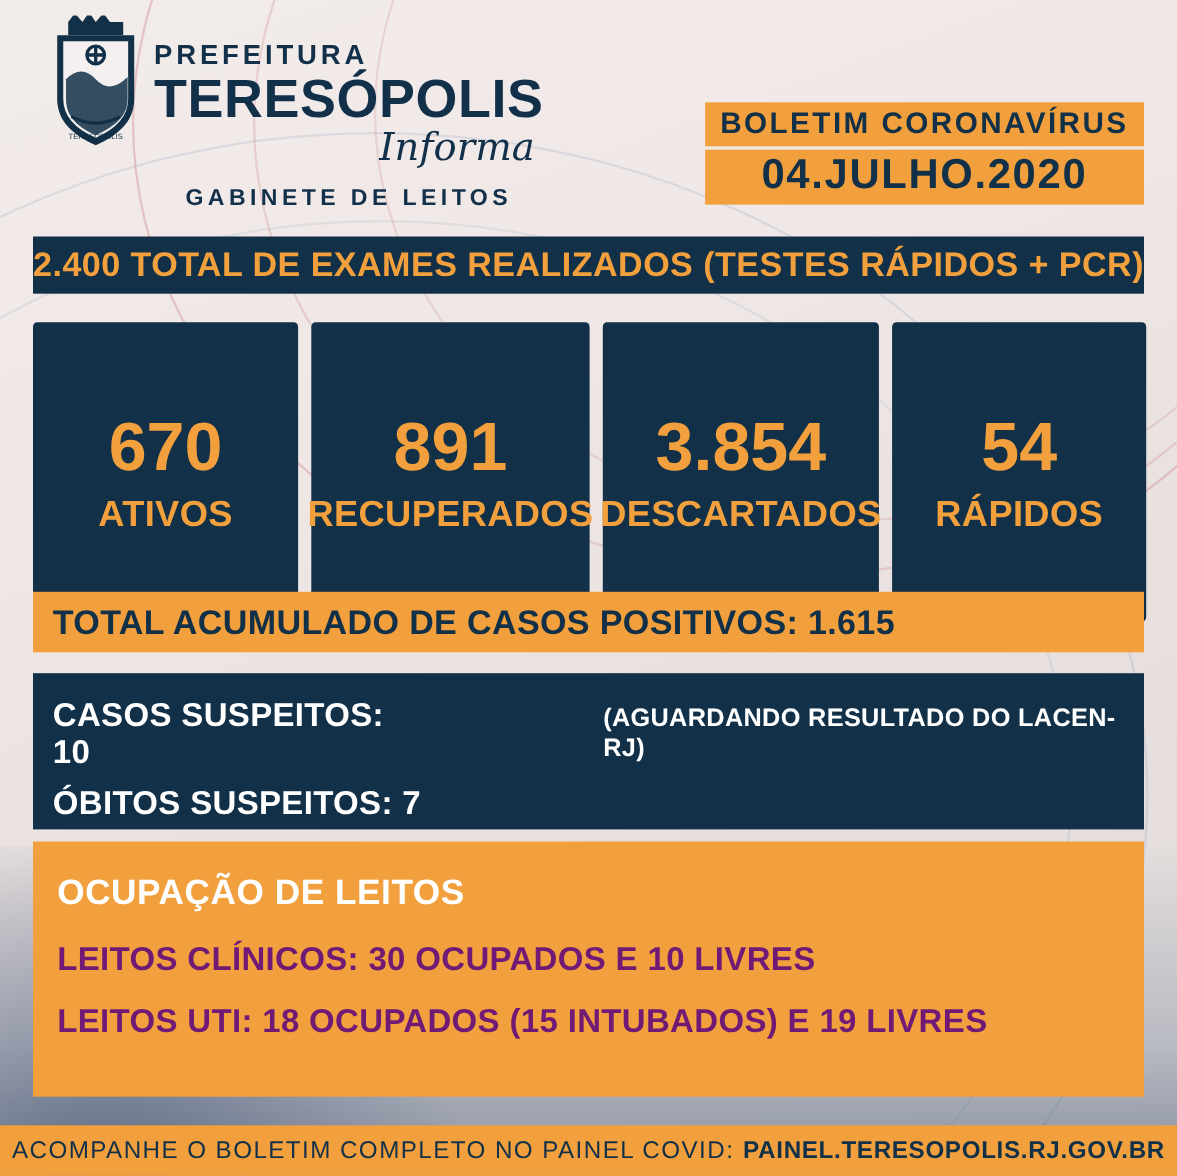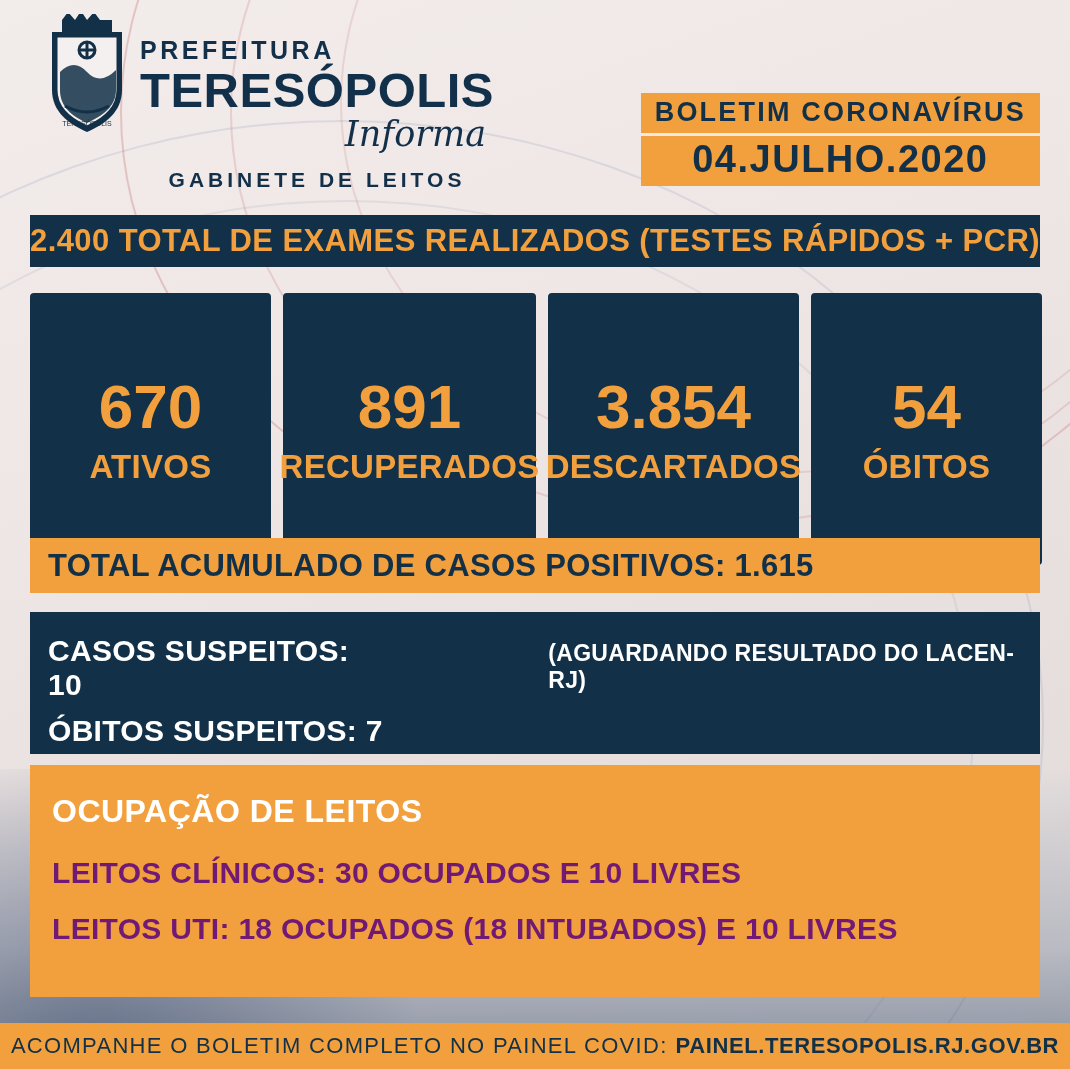--- a/index.html
+++ b/index.html
@@ -316,42 +316,42 @@
     <div class="card c2">
       <div class="num">891</div>
       <div class="lbl">RECUPERADOS</div>
     </div>
     <div class="card c3">
       <div class="num">3.854</div>
       <div class="lbl">DESCARTADOS</div>
     </div>
     <div class="card c4">
       <div class="num">54</div>
-      <div class="lbl">ÓBITOS</div>
+      <div class="lbl">RÁPIDOS</div>
     </div>
   </div>
 
   <div class="accum">
     <span>TOTAL ACUMULADO DE CASOS POSITIVOS: 1.615</span>
   </div>
 
   <div class="suspect">
     <div class="row r1">
       <div class="key">CASOS SUSPEITOS: 10</div>
       <div class="note">(AGUARDANDO RESULTADO DO LACEN-RJ)</div>
     </div>
     <div class="row r2">
       <div class="key">ÓBITOS SUSPEITOS: 7</div>
     </div>
   </div>
 
   <div class="beds">
     <div class="title">OCUPAÇÃO DE LEITOS</div>
     <div class="line">LEITOS CLÍNICOS: 30 OCUPADOS E 10 LIVRES</div>
-    <div class="line">LEITOS UTI: 18 OCUPADOS (18 INTUBADOS) E 10 LIVRES</div>
+    <div class="line">LEITOS UTI: 18 OCUPADOS (15 INTUBADOS) E 19 LIVRES</div>
   </div>
 
   <div class="footer">
     <span class="txt">ACOMPANHE O BOLETIM COMPLETO NO PAINEL COVID:</span>
     <span class="url">PAINEL.TERESOPOLIS.RJ.GOV.BR</span>
   </div>
 
 </div>
 
 </body></html>

